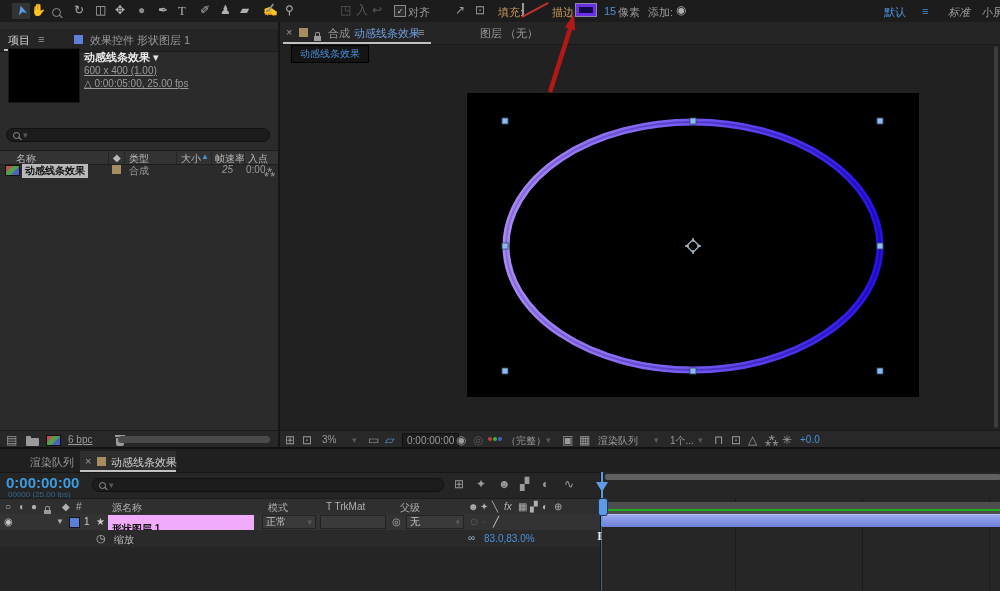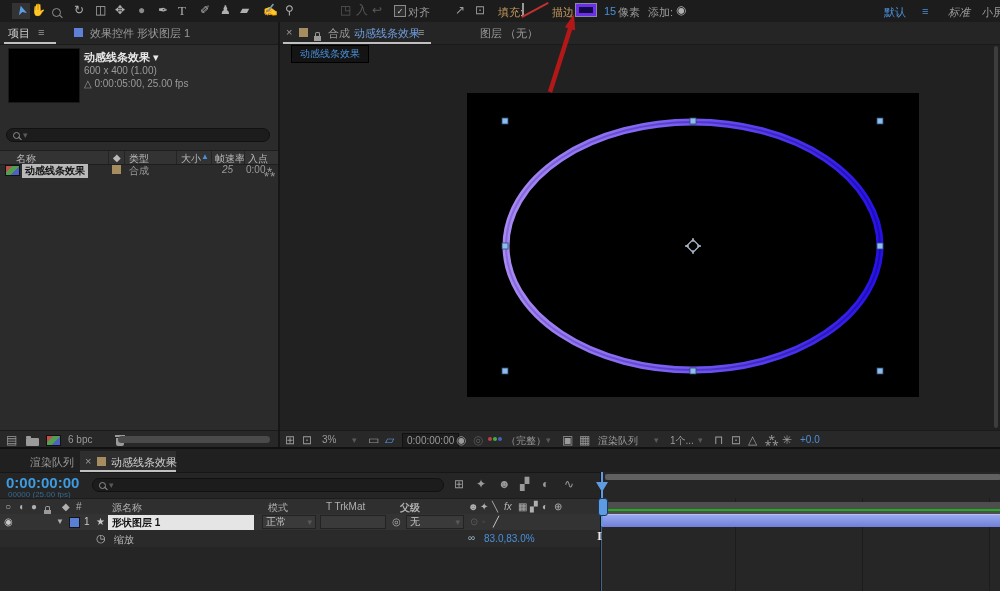--- a/index.html
+++ b/index.html
@@ -4,21 +4,21 @@
 <style>
   html,body{margin:0;padding:0;background:#111;}
   body{font-family:"Liberation Sans",sans-serif;}
   .app{position:relative;width:1000px;height:591px;background:#1d1d1d;overflow:hidden;color:#b4b4b4;font-size:11px;}
   .a{position:absolute;}
   .ic{color:#b0b0b0;font-size:12px;line-height:1;display:inline-block;}
   .dim{color:#5a5a5a;}
   .blue{color:#4a90d9;}
   .gray{color:#9a9a9a;}
   .t9{font-size:9px;}
-  .t10{font-size:10px;}
+  .t10{font-size:10px;text-decoration:underline;}
   .panel{background:#2b2b2b;}
   .ul{position:absolute;height:2px;background:#c0c0c0;}
   .rot-sel{display:inline-block;transform:rotate(-105deg);color:#5a9ee8;font-size:13px;}
   .mag{width:5px;height:5px;border:1px solid #8f8f8f;border-radius:50%;display:inline-block;position:relative;}
   .mag::after{content:"";position:absolute;width:4px;height:1px;background:#8f8f8f;transform:rotate(45deg);right:-3px;bottom:-1px;}
   .lockb{width:7px;height:5px;background:#9a9a9a;position:relative;display:inline-block;}
   .lockb::before{content:"";position:absolute;left:1px;top:-4px;width:3px;height:3px;border:1px solid #9a9a9a;border-bottom:none;border-radius:2px 2px 0 0;}
   .folder{width:13px;height:8px;background:#9a9a9a;border-radius:1px;position:relative;display:inline-block;}
   .folder::before{content:"";position:absolute;top:-2px;left:0;width:5px;height:2px;background:#9a9a9a;border-radius:1px 1px 0 0;}
   .trash{width:8px;height:8px;background:#9a9a9a;border-radius:0 0 2px 2px;position:relative;display:inline-block;}
@@ -76,21 +76,21 @@
     <span class="a gray" style="left:618px;top:5px;">像素</span>
     <span class="a gray" style="left:648px;top:5px;">添加:</span>
     <span class="a ic" style="left:676px;top:4px;">◉</span>
     <span class="a blue" style="left:884px;top:5px;">默认</span>
     <span class="a blue" style="left:922px;top:5px;">≡</span>
     <span class="a gray" style="left:948px;top:5px;font-style:italic;">标准</span>
     <span class="a gray" style="left:982px;top:5px;white-space:nowrap;">小屏幕</span>
   </div>
 
   <div class="a panel" style="left:0;top:22px;width:278px;height:425px;border-right:2px solid #161616;">
-    <div class="a" style="left:0;top:0;width:278px;height:22px;background:#252525;border-bottom:1px solid #1a1a1a;">
+    <div class="a" style="left:0;top:7px;width:278px;height:22px;background:#252525;border-bottom:1px solid #1a1a1a;">
       <span class="a" style="left:8px;top:4px;color:#d6d6d6;">项目</span>
       <span class="a gray" style="left:38px;top:4px;">≡</span>
       <span class="ul" style="left:4px;top:20px;width:52px;"></span>
       <span class="a bluesq" style="left:74px;top:6px;"></span>
       <span class="a gray" style="left:90px;top:4px;">效果控件 形状图层 1</span>
     </div>
     <div class="a" style="left:8px;top:26px;width:70px;height:53px;background:#000;border:1px solid #1a1a1a;"></div>
     <span class="a" style="left:84px;top:28px;color:#e8e8e8;font-weight:bold;"><span>动感线条效果</span> <span style="font-weight:normal;">▾</span></span>
     <span class="a gray t10" style="left:84px;top:43px;">600 x 400 (1.00)</span>
     <span class="a gray t10" style="left:84px;top:56px;">△ 0:00:05:00, 25.00 fps</span>
@@ -245,38 +245,38 @@
     <div class="a" style="left:0;top:49px;width:600px;height:16px;background:#2f2f2f;border-top:1px solid #1c1c1c;border-bottom:1px solid #1c1c1c;font-size:10px;color:#b0b0b0;">
       <span class="a" style="left:5px;top:2px;">○</span>
       <span class="a" style="left:18px;top:2px;">◖</span>
       <span class="a" style="left:31px;top:2px;">●</span>
       <span class="a lockb" style="left:44px;top:7px;"></span>
       <span class="a" style="left:62px;top:2px;">◆</span>
       <span class="a" style="left:76px;top:2px;">#</span>
       <span class="a" style="left:112px;top:2px;">源名称</span>
       <span class="a" style="left:268px;top:2px;">模式</span>
       <span class="a" style="left:326px;top:2px;">T TrkMat</span>
-      <span class="a" style="left:400px;top:2px;font-weight:bold;">父级</span>
+      <span class="a" style="left:400px;top:2px;">父级</span>
       <span class="a" style="left:468px;top:2px;">☻</span>
       <span class="a" style="left:480px;top:2px;">✦</span>
       <span class="a" style="left:492px;top:2px;">╲</span>
       <span class="a" style="left:504px;top:2px;font-style:italic;">fx</span>
       <span class="a" style="left:518px;top:2px;">▦</span>
       <span class="a" style="left:530px;top:2px;">▞</span>
       <span class="a" style="left:542px;top:2px;">◐</span>
       <span class="a" style="left:554px;top:2px;">⊕</span>
     </div>
 
     <div class="a" style="left:0;top:65px;width:600px;height:16px;background:#333;font-size:10px;">
       <span class="a" style="left:4px;top:2px;color:#c8c8c8;">◉</span>
       <span class="a" style="left:56px;top:3px;color:#b0b0b0;font-size:8px;">▼</span>
       <span class="a chip" style="left:69px;top:3px;"></span>
       <span class="a" style="left:84px;top:2px;color:#c8c8c8;">1</span>
       <span class="a" style="left:96px;top:2px;color:#c8c8c8;">★</span>
-      <span class="a" style="left:108px;top:1px;width:146px;background:#e5e5e5;color:#151515;font-weight:bold;padding:1px 4px;box-sizing:border-box;">形状图层 1</span>
+      <span class="a" style="left:108px;top:1px;width:146px;background:#f0abfc;color:#151515;font-weight:bold;padding:7px 4px;box-sizing:border-box;">形状图层 1</span>
       <span class="a dd" style="left:262px;top:1px;width:54px;height:14px;">
           <span>正常</span>
           <span class="dim t9">▾</span>
         </span>
       <span class="a dd" style="left:320px;top:1px;width:66px;height:14px;"></span>
       <span class="a" style="left:392px;top:2px;color:#b0b0b0;">◎</span>
       <span class="a dd" style="left:406px;top:1px;width:58px;height:14px;">
           <span>无</span>
           <span class="dim t9">▾</span>
         </span>

